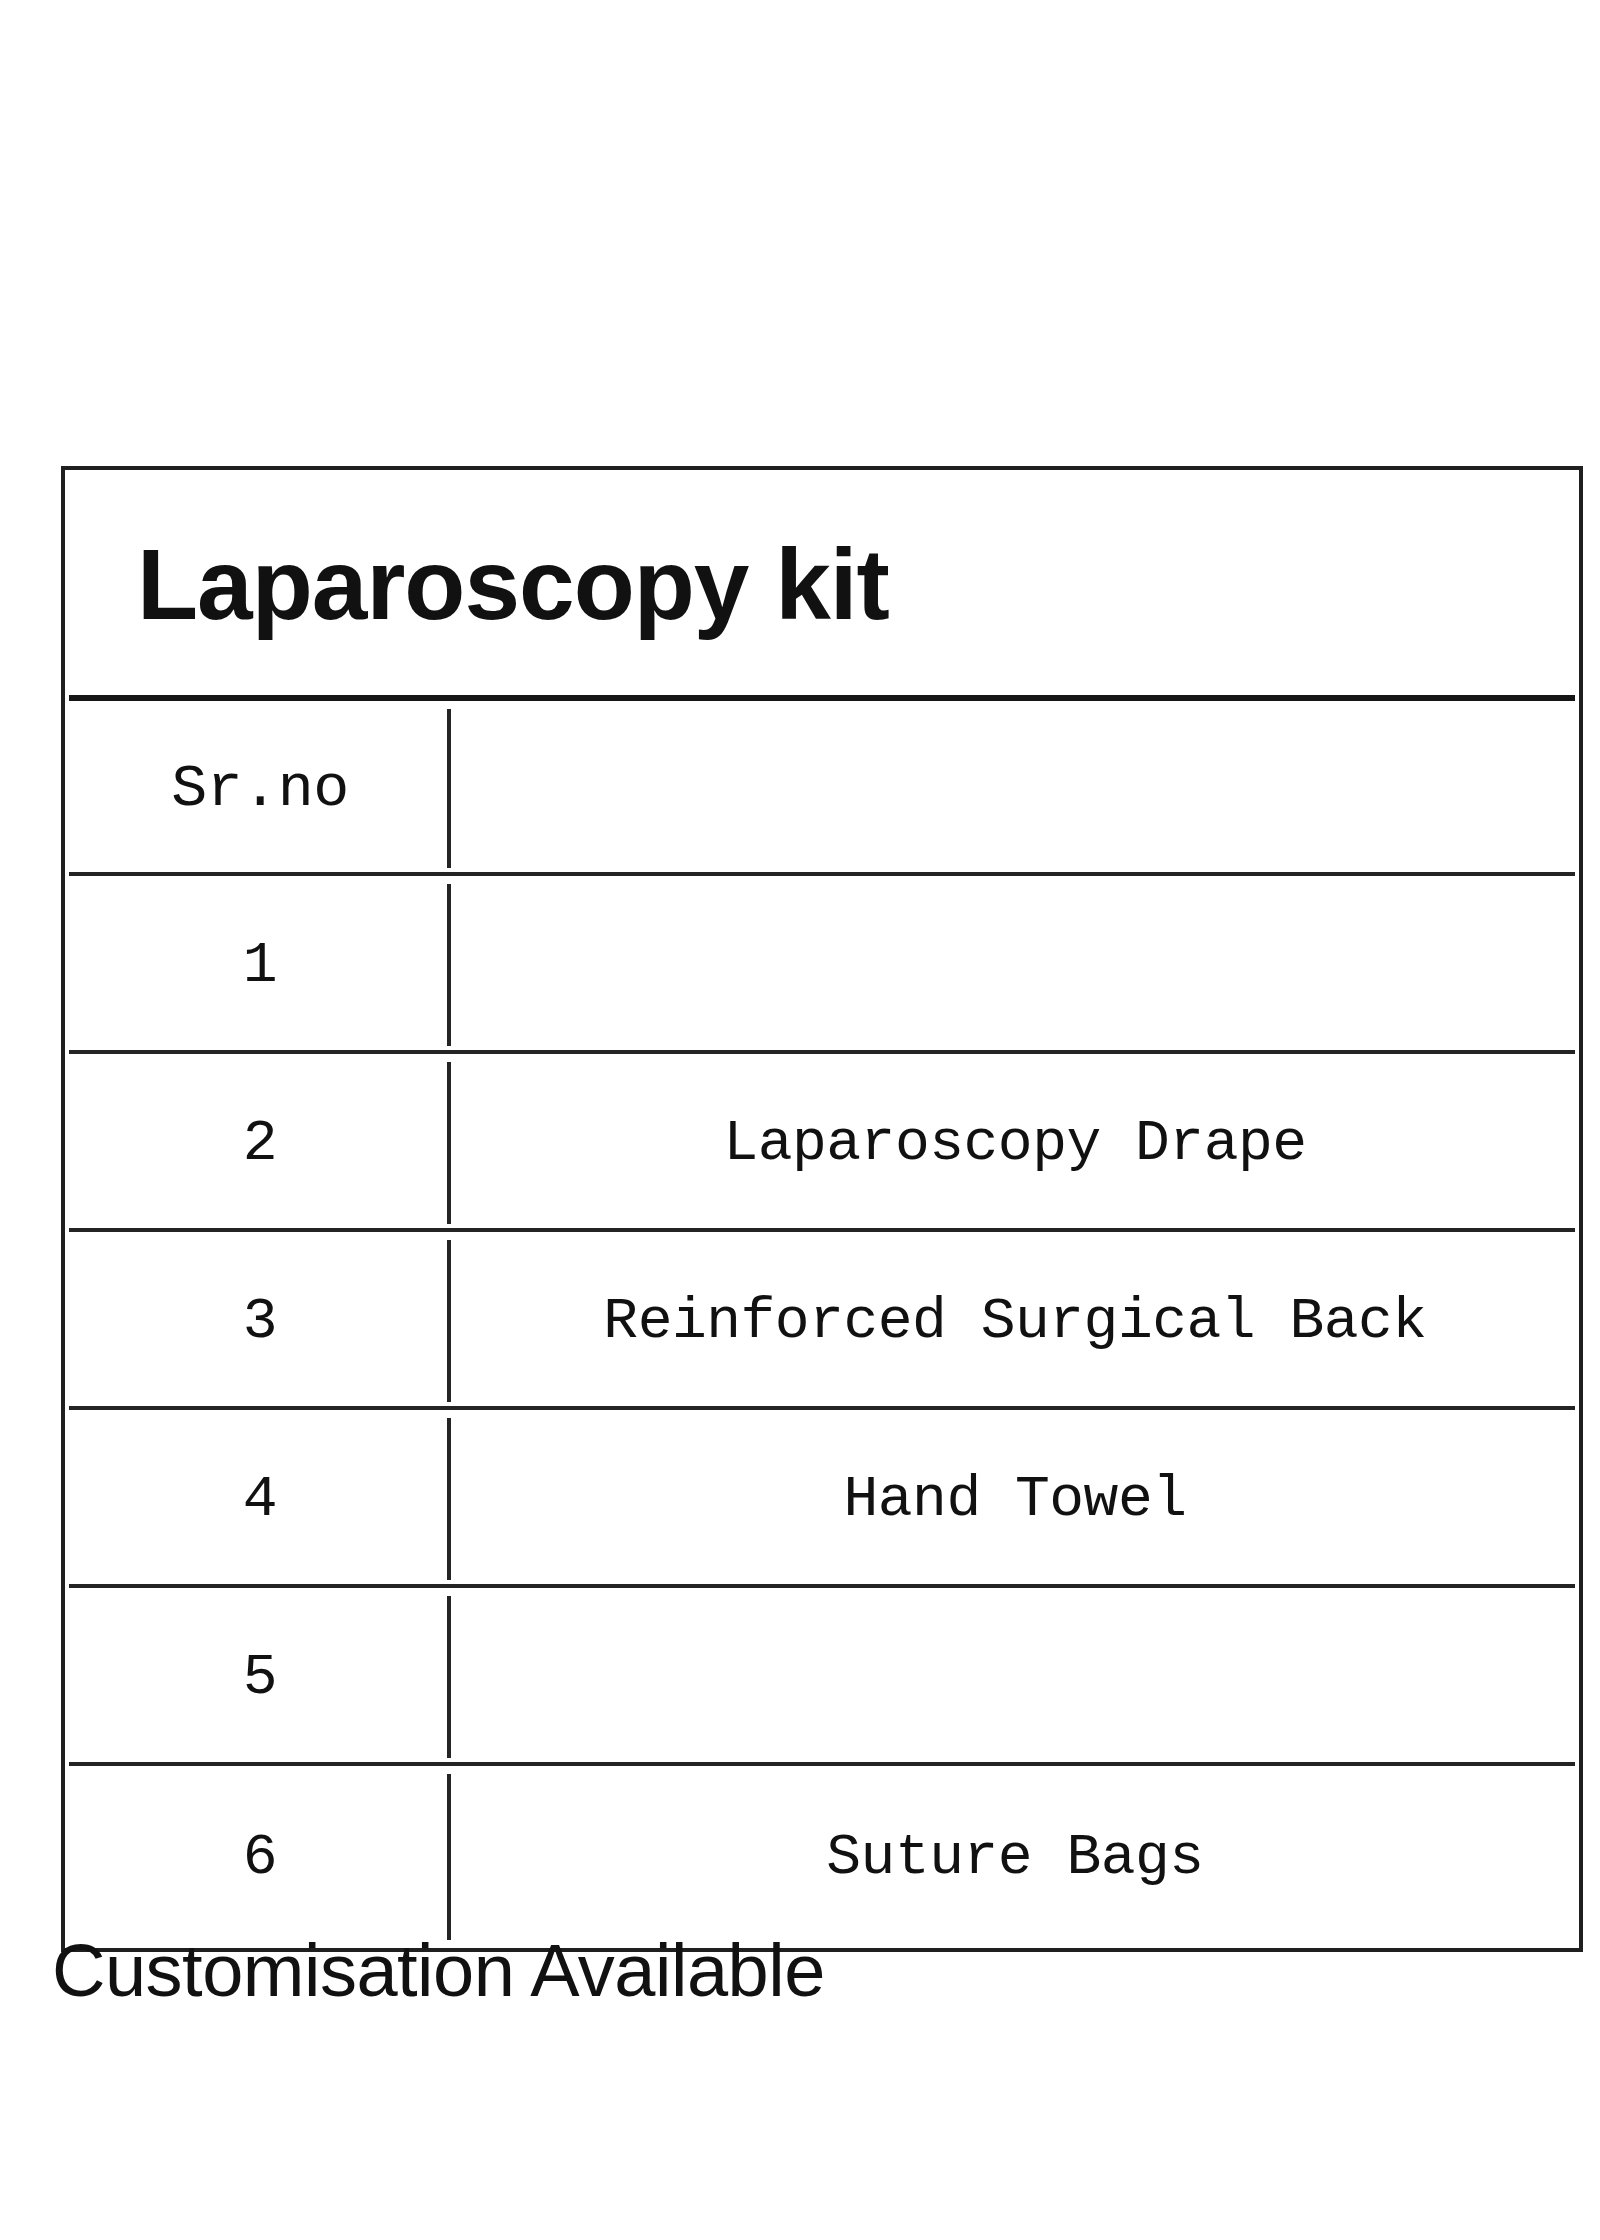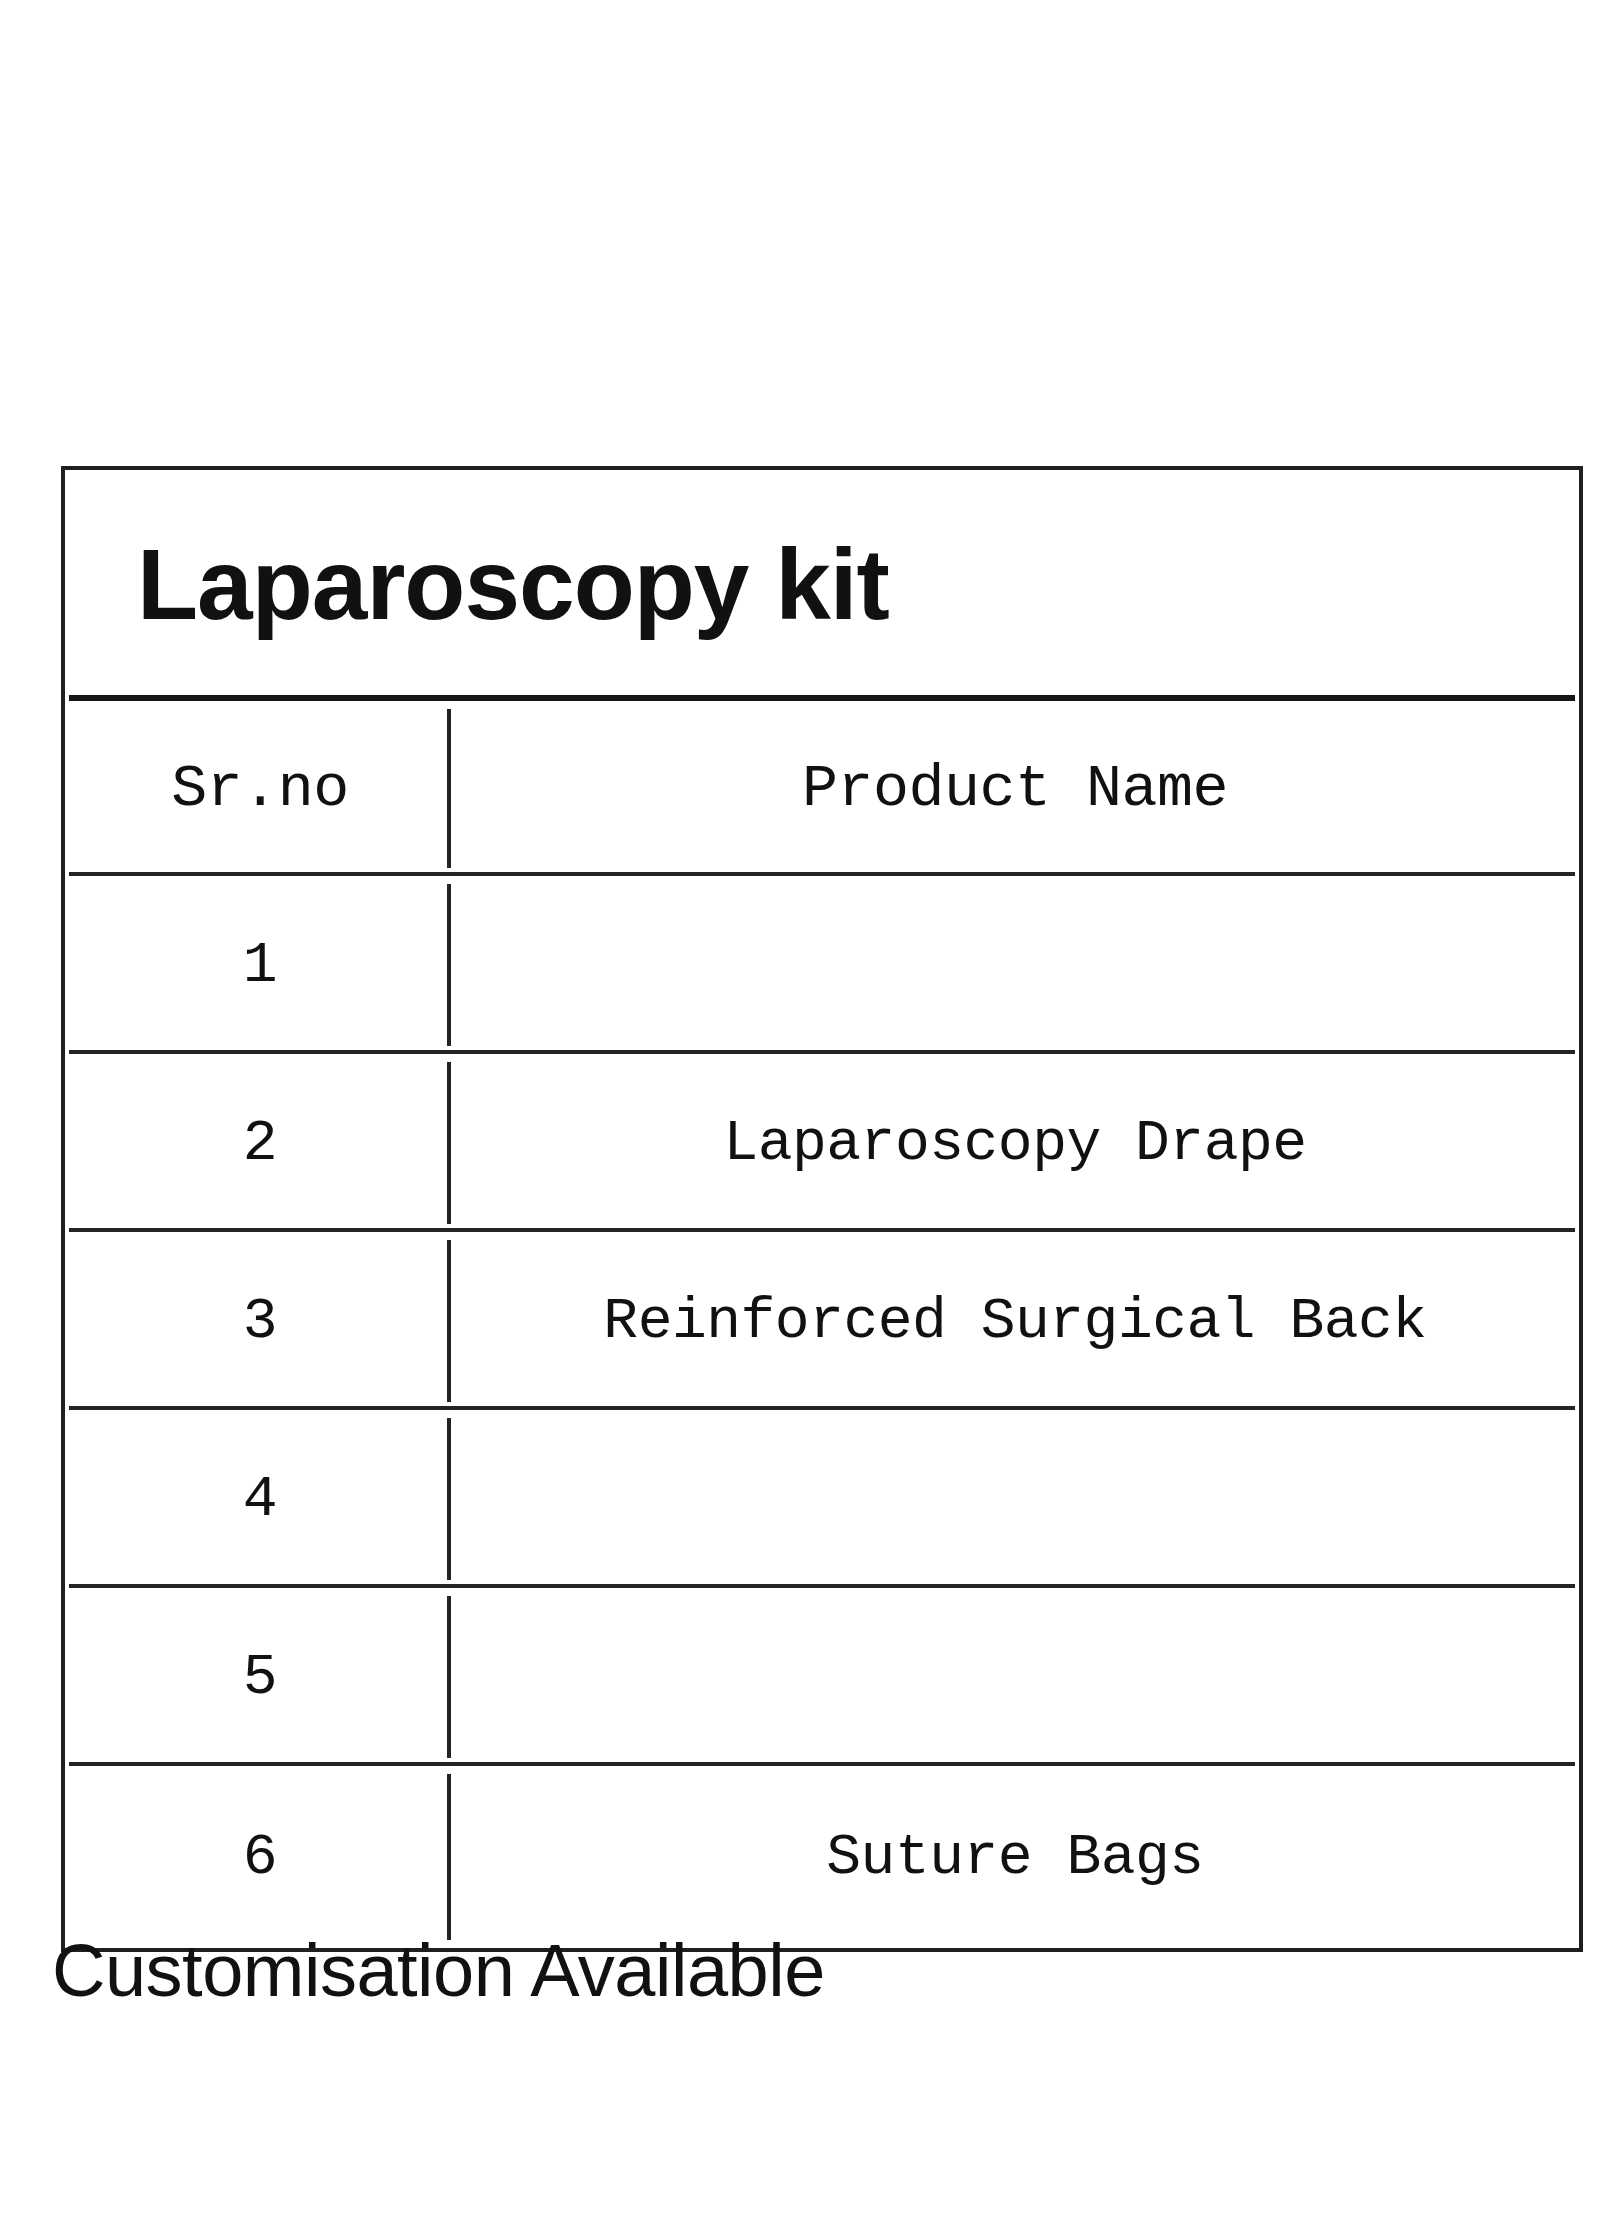--- a/index.html
+++ b/index.html
@@ -73,39 +73,39 @@
 <div class="page">
 
   <div class="doc-table">
 
     <div class="title-row">
       <div class="title">Laparoscopy kit</div>
     </div>
 
     <div class="row header-row">
       <div class="cell cell-sr">Sr.no</div>
-      <div class="cell cell-name">Product Name</div>
     </div>
 
     <div class="row data-row">
       <div class="cell cell-sr">1</div>
     </div>
 
     <div class="row data-row">
       <div class="cell cell-sr">2</div>
       <div class="cell cell-name">Laparoscopy Drape</div>
     </div>
 
     <div class="row data-row">
       <div class="cell cell-sr">3</div>
       <div class="cell cell-name">Reinforced Surgical Back</div>
     </div>
 
     <div class="row data-row">
       <div class="cell cell-sr">4</div>
+      <div class="cell cell-name">Hand Towel</div>
     </div>
 
     <div class="row data-row">
       <div class="cell cell-sr">5</div>
     </div>
 
     <div class="row data-row">
       <div class="cell cell-sr">6</div>
       <div class="cell cell-name">Suture Bags</div>
     </div>

